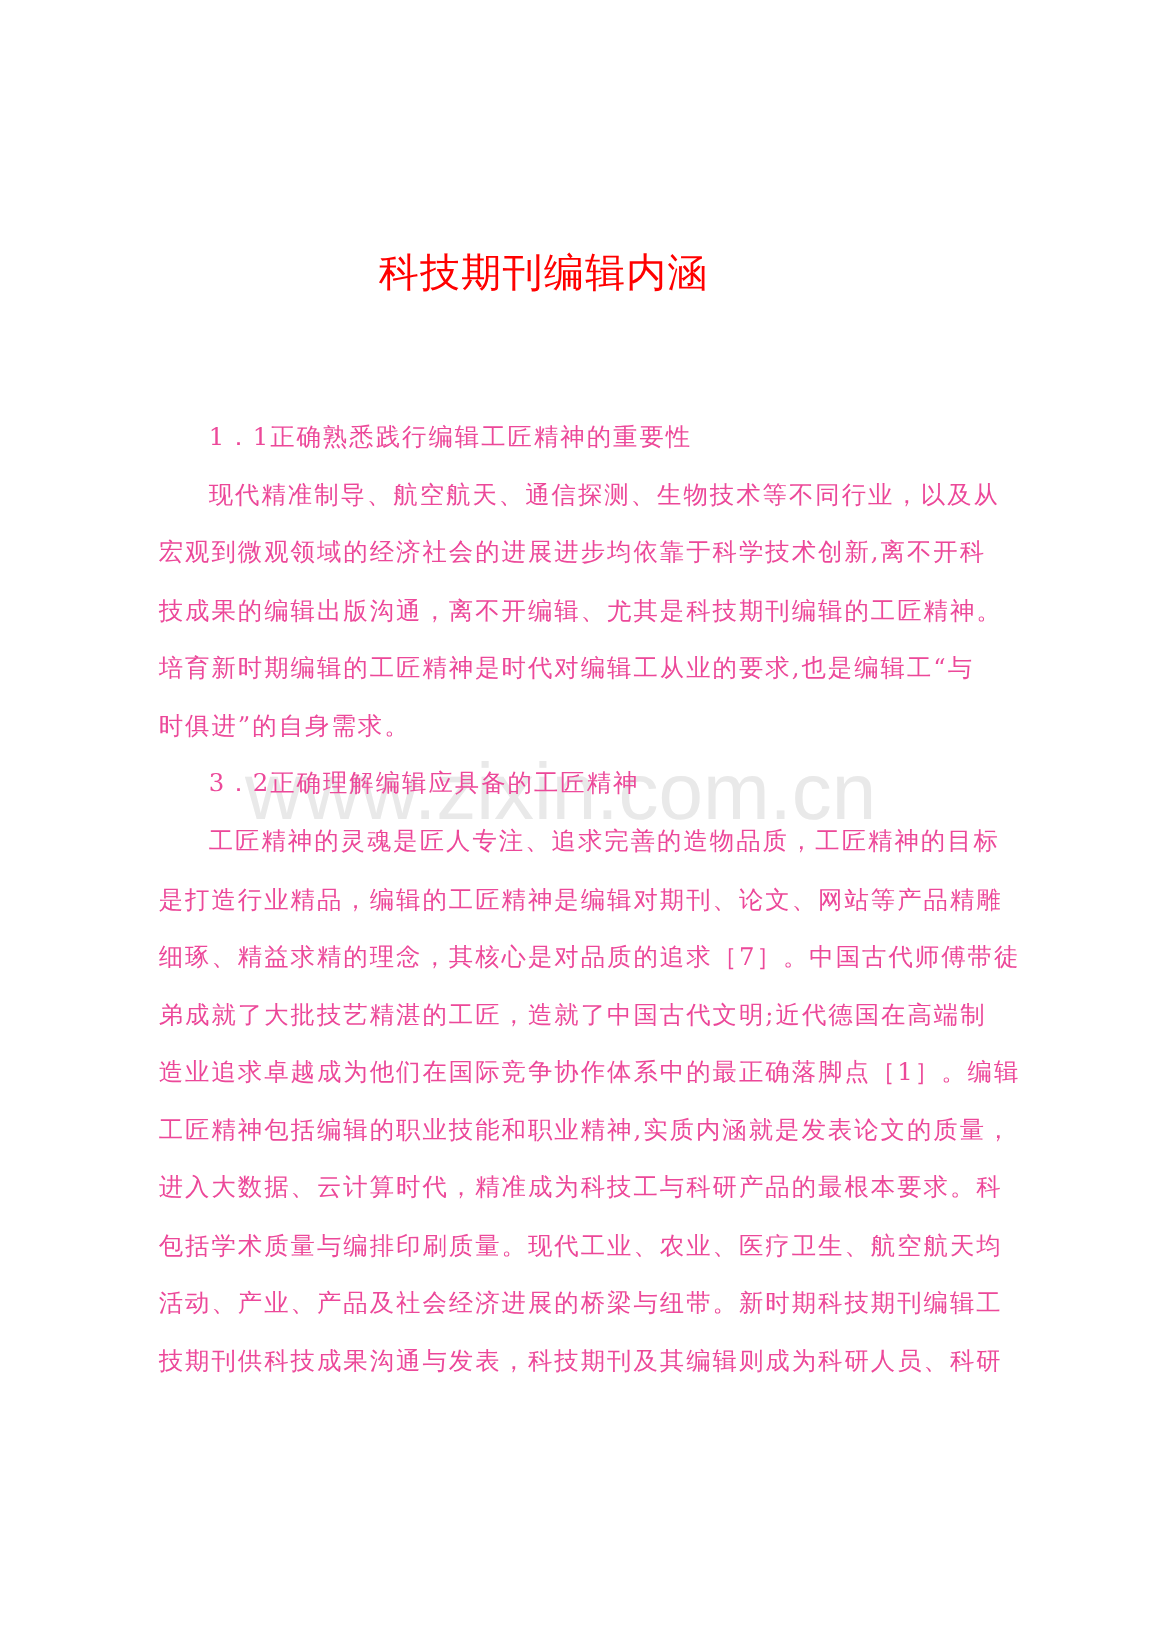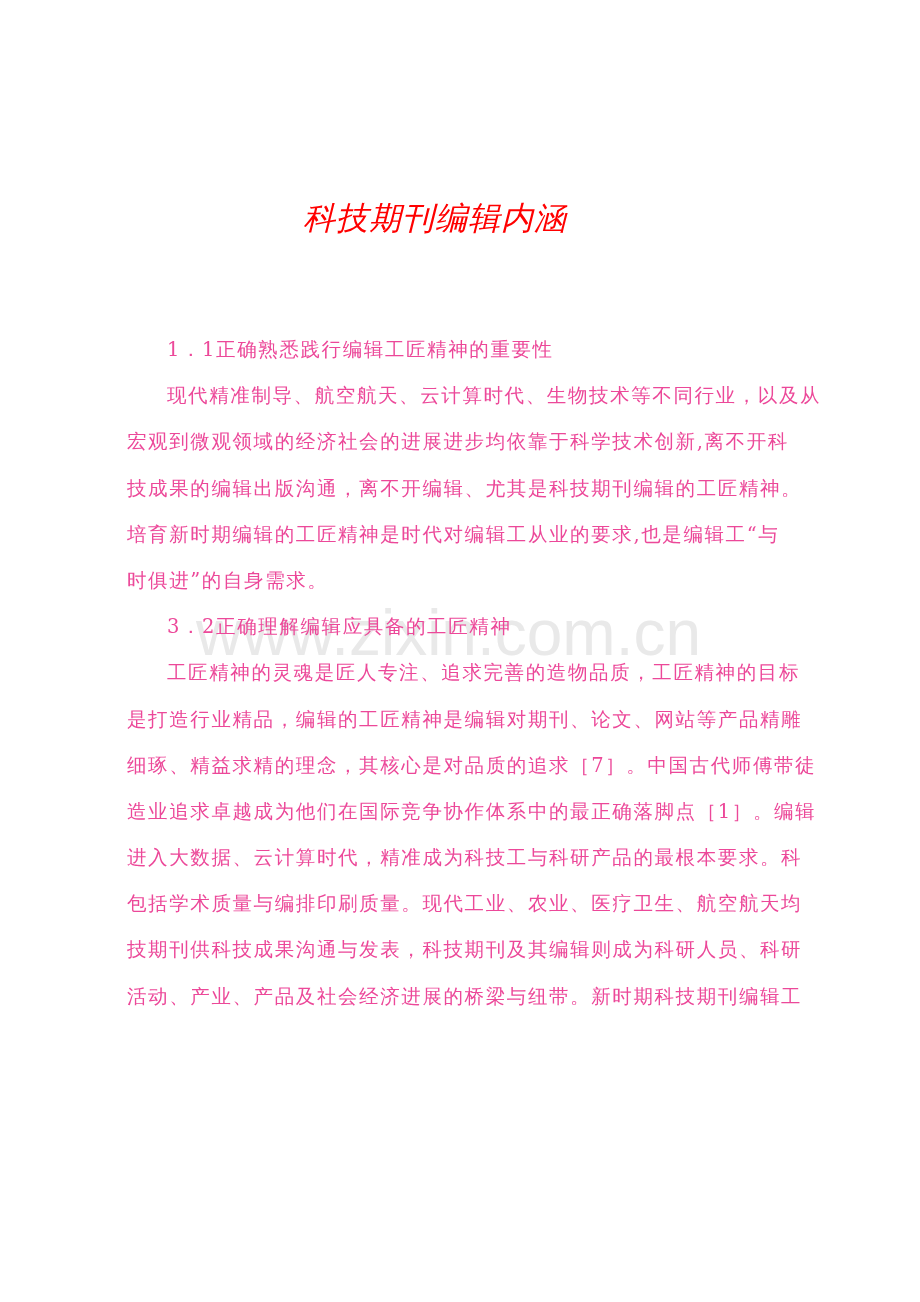--- a/index.html
+++ b/index.html
@@ -27,21 +27,20 @@
       left: 0;
       width: 870px;
       text-align: center;
       font-family: "DejaVu Sans", "Liberation Sans", sans-serif;
       font-size: 32px;
       line-height: 50px;
       color: #ff0000;
       letter-spacing: 1px;
       margin: 0;
       font-weight: normal;
-      font-style: italic;
     }
     .body-text {
       position: absolute;
       top: 327px;
       left: 127px;
       width: 680px;
     }
     .line {
       display: block;
       height: 46.2px;
@@ -70,28 +69,30 @@
 </head>
 <body>
 
 <div class="page">
   <h1 class="title">科技期刊编辑内涵</h1>
 
   <div class="watermark">www.zixin.com.cn</div>
 
   <div class="body-text">
     <span class="line indent">1．1正确熟悉践行编辑工匠精神的重要性</span>
-    <span class="line indent">现代精准制导、航空航天、云计算时代、生物技术等不同行业，以及从</span>
+    <span class="line indent">现代精准制导、航空航天、通信探测、生物技术等不同行业，以及从</span>
     <span class="line">宏观到微观领域的经济社会的进展进步均依靠于科学技术创新,离不开科</span>
     <span class="line">技成果的编辑出版沟通，离不开编辑、尤其是科技期刊编辑的工匠精神。</span>
     <span class="line">培育新时期编辑的工匠精神是时代对编辑工从业的要求,也是编辑工“与</span>
     <span class="line">时俱进”的自身需求。</span>
     <span class="line indent">3．2正确理解编辑应具备的工匠精神</span>
     <span class="line indent">工匠精神的灵魂是匠人专注、追求完善的造物品质，工匠精神的目标</span>
     <span class="line">是打造行业精品，编辑的工匠精神是编辑对期刊、论文、网站等产品精雕</span>
     <span class="line">细琢、精益求精的理念，其核心是对品质的追求［7］。中国古代师傅带徒</span>
+    <span class="line">弟成就了大批技艺精湛的工匠，造就了中国古代文明;近代德国在高端制</span>
     <span class="line">造业追求卓越成为他们在国际竞争协作体系中的最正确落脚点［1］。编辑</span>
+    <span class="line">工匠精神包括编辑的职业技能和职业精神,实质内涵就是发表论文的质量，</span>
     <span class="line">进入大数据、云计算时代，精准成为科技工与科研产品的最根本要求。科</span>
     <span class="line">包括学术质量与编排印刷质量。现代工业、农业、医疗卫生、航空航天均</span>
+    <span class="line">活动、产业、产品及社会经济进展的桥梁与纽带。新时期科技期刊编辑工</span>
     <span class="line">技期刊供科技成果沟通与发表，科技期刊及其编辑则成为科研人员、科研</span>
-    <span class="line">活动、产业、产品及社会经济进展的桥梁与纽带。新时期科技期刊编辑工</span>
   </div>
 </div>
 
 </body></html>

